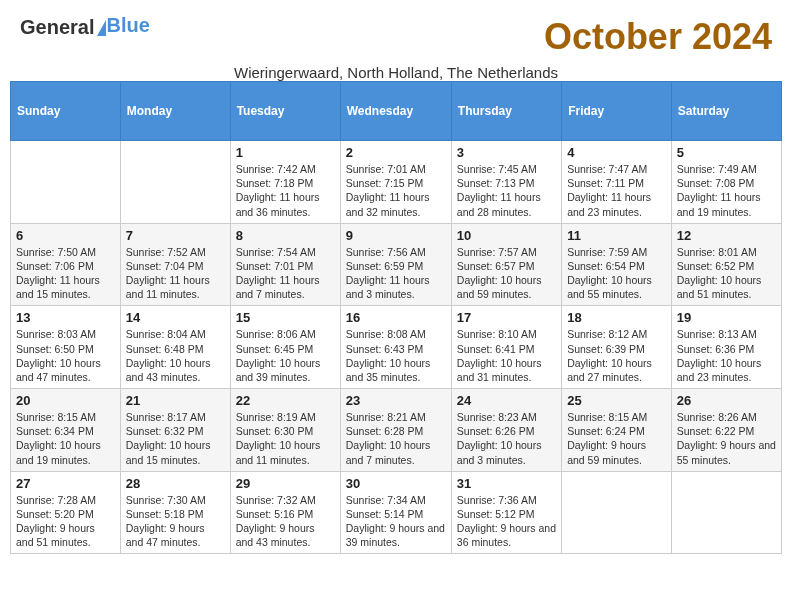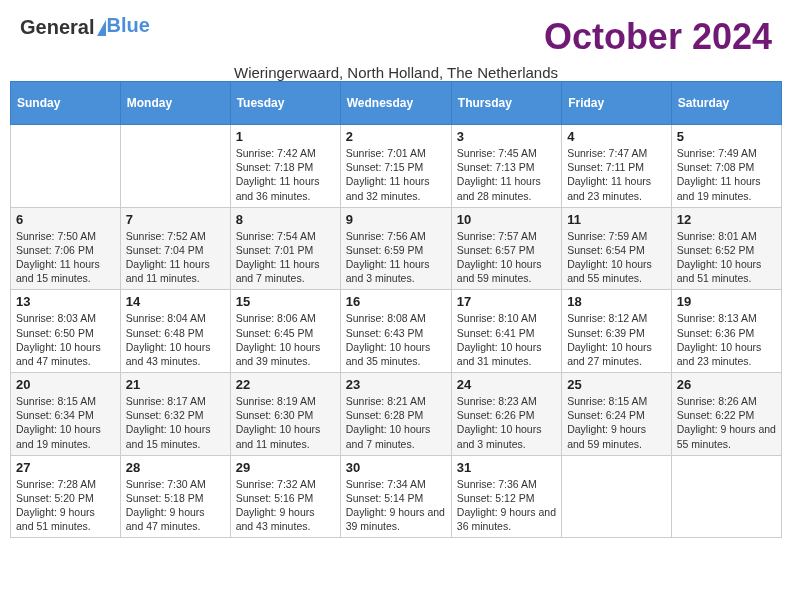--- a/index.html
+++ b/index.html
@@ -28,21 +28,21 @@
     }
     .calendar {
       width: 100%;
       border-collapse: collapse;
       font-size: 11px;
     }
     .calendar th {
       background: #4a90d9;
       color: #fff;
       text-align: left;
-      padding: 14px 6px;
+      padding: 22px 6px;
       font-size: 12px;
       font-weight: bold;
       border: 1px solid #3a7fc1;
     }
     .calendar td {
       vertical-align: top;
       border: 1px solid #ccc;
       padding: 4px 5px;
       width: 113px;
       min-height: 80px;
@@ -75,21 +75,21 @@
 <body>
 
 <div class="header">
   <div class="logo">
     <div style="display:flex;align-items:center;">
       <span style="font-size:20px;font-weight:bold;color:#333;">General</span>
       <span style="display:inline-block;width:0;height:0;border-left:9px solid transparent;border-bottom:16px solid #4a90d9;margin-left:3px;vertical-align:middle;"></span>
     </div>
     <span style="font-size:20px;font-weight:bold;color:#4a90d9;margin-top:-2px;">Blue</span>
   </div>
-  <div style="font-size:36px;font-weight:bold;color:#701a75;text-align:right;">October 2024</div>
+  <div style="font-size:36px;font-weight:bold;color:#a16207;text-align:right;">October 2024</div>
 </div>
 
 <div class="location">Wieringerwaard, North Holland, The Netherlands</div>
 
 <table class="calendar">
   <thead>
     <tr>
     <th>Sunday</th>
         <th>Monday</th>
         <th>Tuesday</th>

